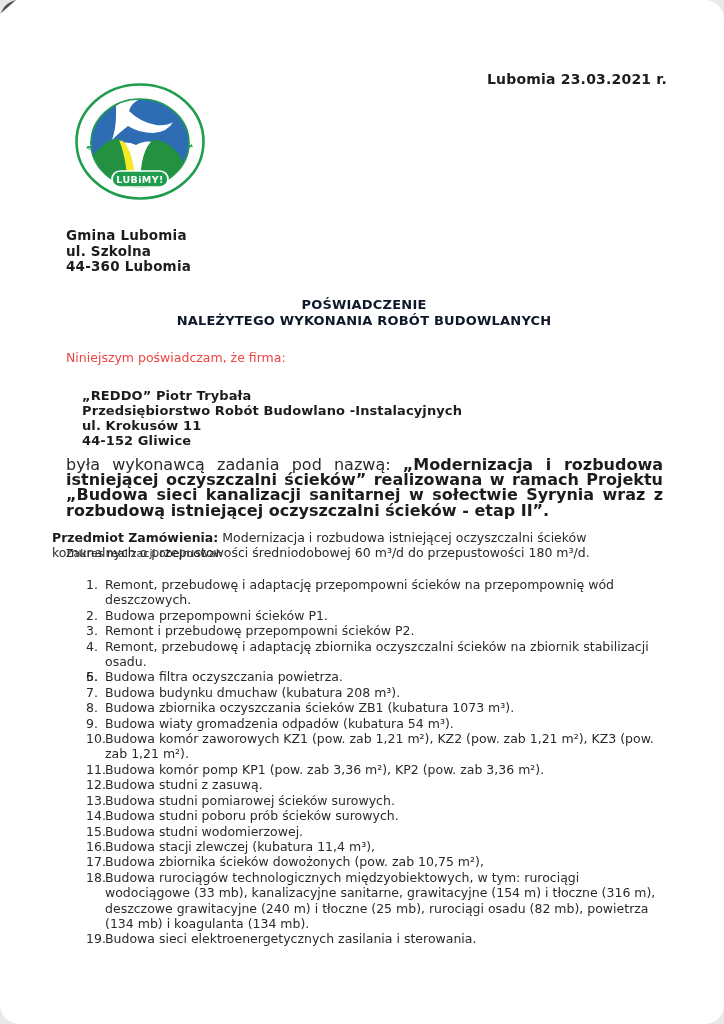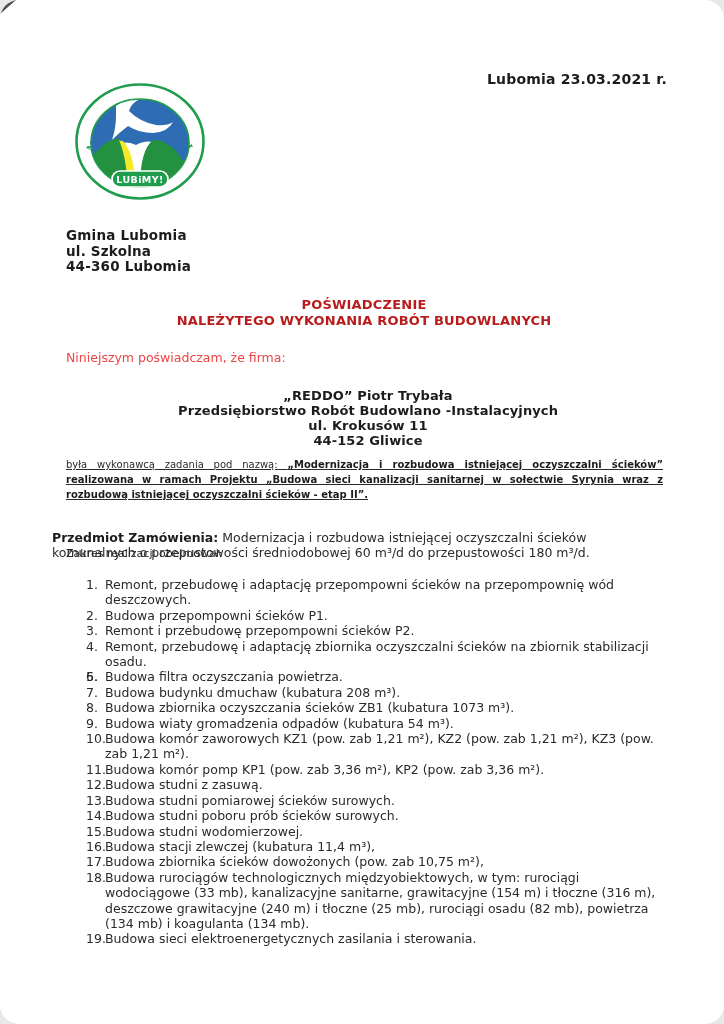--- a/index.html
+++ b/index.html
@@ -25,34 +25,34 @@
   }
   .logo{position:absolute;left:74px;top:82px;width:132px;height:120px;}
   .sender{
     position:absolute;left:66px;top:228px;
     font-size:13.5px;font-weight:bold;line-height:15.5px;color:#1c1c1c;
     letter-spacing:.2px;
   }
   .doc-title{
     position:absolute;left:64px;top:297px;width:600px;
     text-align:center;font-size:13px;font-weight:bold;line-height:16px;
-    color:#b91c1c;letter-spacing:.2px;
+    color:#0f172a;letter-spacing:.2px;
   }
   .intro-line{
     position:absolute;left:66px;top:350px;
     font-size:12.5px;color:#ef4444;
   }
   .contractor{
-    position:absolute;left:68px;top:388px;width:600px;
-    text-align:center;font-size:13px;font-weight:bold;line-height:15px;
+    position:absolute;left:82px;top:388px;width:600px;
+    text-align:left;font-size:13px;font-weight:bold;line-height:15px;
     color:#1c1c1c;letter-spacing:.1px;
   }
   .task-paragraph{
     position:absolute;left:66px;top:457px;width:597px;
-    font-size:10px;line-height:15.2px;text-align:justify;color:#2a2a2a;text-decoration:underline;
+    font-size:16px;line-height:15.2px;text-align:justify;color:#2a2a2a;
   }
   .task-paragraph b{color:#1c1c1c;}
   .subject-paragraph{
     position:absolute;left:52px;top:508px;width:597px;
     font-size:12.5px;line-height:15.2px;color:#2a2a2a;margin-top:22px;
   }
   .subject-paragraph b{color:#1c1c1c;}
   .scope-heading{
     position:absolute;left:66px;top:547px;
     font-size:11px;color:#2a2a2a;text-align:center;

